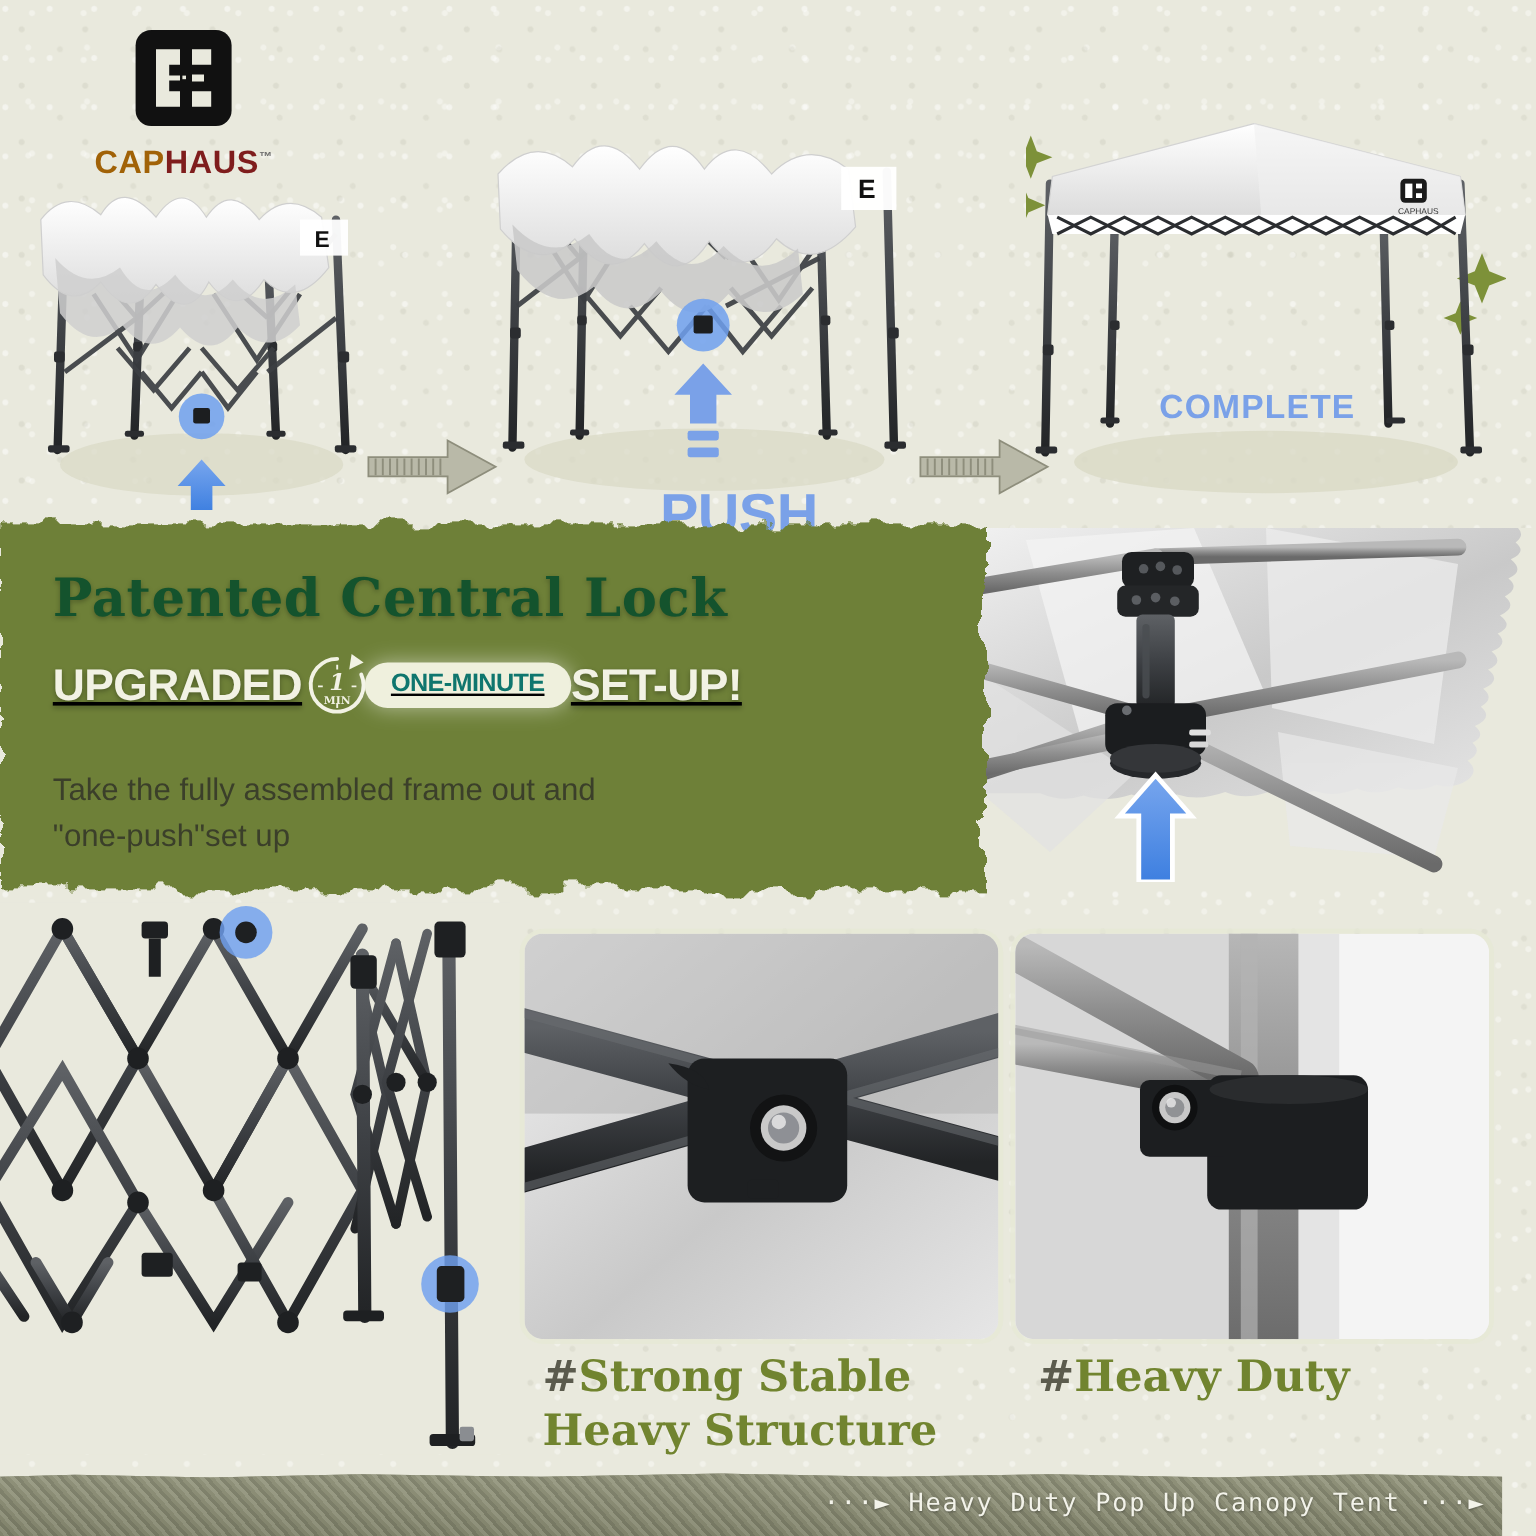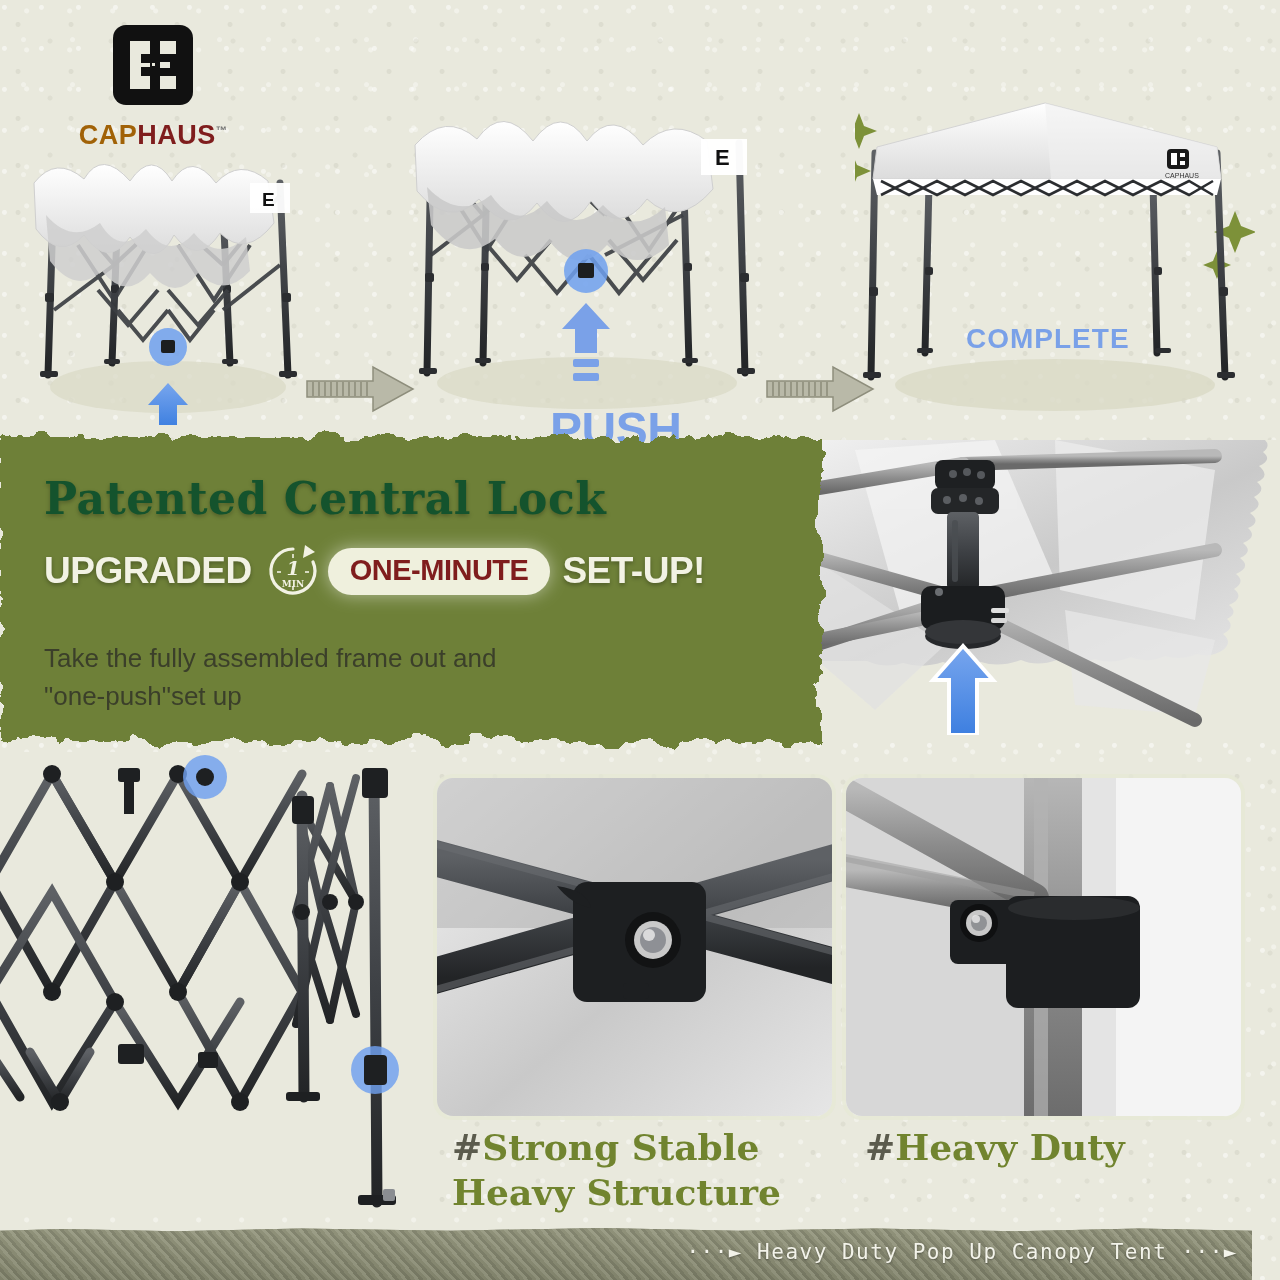--- a/index.html
+++ b/index.html
@@ -87,34 +87,35 @@
   }
   #banner-inner { position: absolute; inset: 0; padding: 36px 0 0 44px; }
 
   .headline {
     font-family: "DejaVu Serif", serif;
     font-size: 44px; font-weight: 700;
     color: #14532d; letter-spacing: .5px;
     text-shadow: 0 2px 4px rgba(0,0,0,.28);
   }
   .subline-row {
-    display: flex; align-items: center; gap: 12px;
+    display: flex; align-items: center; 
     margin-top: 18px;
+    text-decoration: underline;
   }
   .subline-word {
     font-size: 37px; font-weight: 700; color: #f2f2e4;
     letter-spacing: -0.5px;
     text-shadow: 0 2px 4px rgba(0,0,0,.3);
   }
   .clock-ico { width: 58px; height: 58px; flex: 0 0 58px; margin-right: -6px; }
   .pill {
-    background: #eff0dd; color: #7f1d1d;
+    background: #eff0dd; color: #0f766e;
     border-radius: 30px;
     padding: 6px 22px 8px;
-    font-size: 29px; font-weight: 700; letter-spacing: -0.5px;
+    font-size: 21px; font-weight: 700; letter-spacing: -0.5px;
     box-shadow: 0 0 18px rgba(255,255,255,.5);
     white-space: nowrap;
   }
   #banner-body {
     margin-top: 40px;
     font-size: 26px; line-height: 1.45;
     color: #3b3f2a; font-weight: 400;
     max-width: 620px;
   }
 

